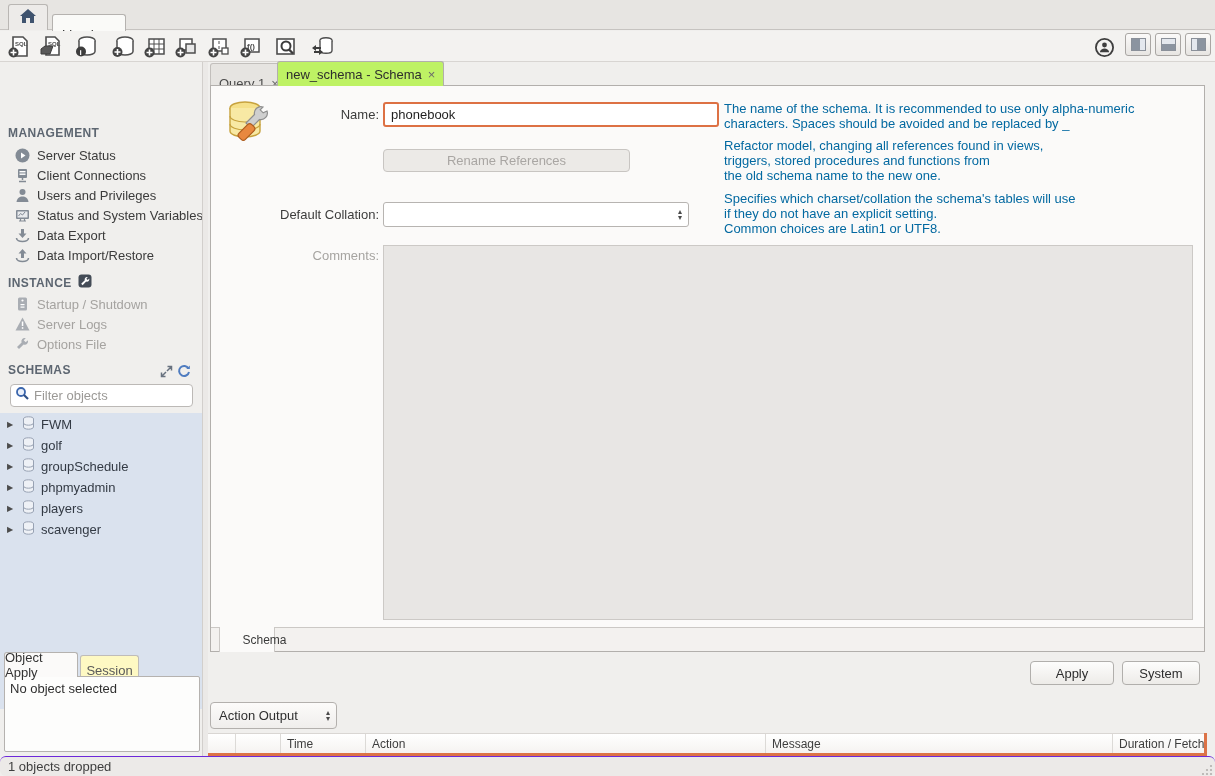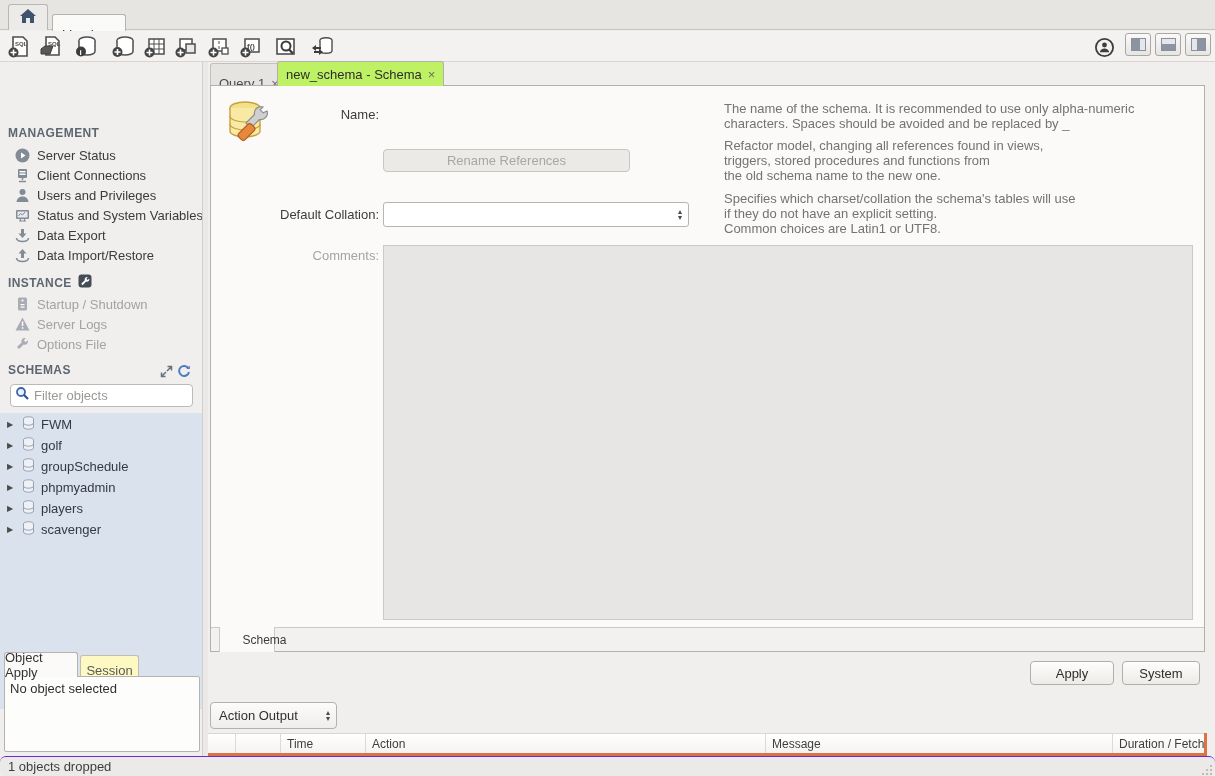--- a/index.html
+++ b/index.html
@@ -59,21 +59,21 @@
   .ed-tab.active { left:277px; top:61px; height:25px; background:#bef264; border:1px solid #b2afac;
                    border-bottom:none; border-radius:3px 3px 0 0; color:#2d2d2d; z-index:3; }
 
   
   .editor-panel { left:210px; top:85px; width:995px; height:567px; background:#fbfaf9; border:1px solid #b2afac; }
   .form-label { position:absolute; left:30px; width:138px; text-align:right; font-size:13px; color:#3c3c3c; }
   .form-label.dim { color:#a6a4a1; }
   .name-input { position:absolute; left:172px; top:16px; width:336px; height:25px; border:2px solid #dd7144;
                 border-radius:3px; font-size:13px; color:#1f1f1f; padding:0 6px; outline:none; background:#fff;
                 font-family:"Liberation Sans", sans-serif; }
-  .help { position:absolute; left:513px; width:478px; font-size:13px; color:#737373; line-height:15px; white-space:pre-line; }
+  .help { position:absolute; left:513px; width:478px; font-size:13px; color:#0369a1; line-height:15px; white-space:pre-line; }
   .btn-disabled { position:absolute; left:172px; top:63px; width:247px; height:23px; background:#eceae7;
                   border:1px solid #c8c5c2; border-radius:4px; font-size:13px; color:#a9a6a3;
                   display:flex; align-items:center; justify-content:center; }
   .combo { position:absolute; background:#ffffff; border:1px solid #b7b4b1; border-radius:3px;
            display:flex; align-items:center; }
   .spinner { margin-left:auto; display:flex; flex-direction:column; align-items:center; padding:0 6px;
              font-size:8px; line-height:6px; color:#4a4a4a; }
   .comments-area { position:absolute; left:172px; top:159px; width:810px; height:375px; background:#e8e6e4;
                    border:1px solid #ccc9c6; resize:none; outline:none; }
   .bottom-strip { position:absolute; left:0; bottom:0; width:993px; height:24px; background:#f3f1ef;
@@ -428,20 +428,21 @@
       <svg width="48" height="50" viewBox="0 0 48 50">
         <ellipse cx="20" cy="10" rx="15" ry="6" fill="#f5e08a" stroke="#c7a23e" stroke-width="1.4"></ellipse>
         <path d="M5 10v23c0 3.3 6.7 6 15 6s15-2.7 15-6V10" fill="#f8e9a4" stroke="#c7a23e" stroke-width="1.4"></path>
         <path d="M5 18c0 3.3 6.7 6 15 6s15-2.7 15-6M5 26c0 3.3 6.7 6 15 6s15-2.7 15-6" fill="none" stroke="#c7a23e" stroke-width="1.2"></path>
         <path d="M42 13a6.5 6.5 0 0 1-7.5 8.5L26 30l-5-5 8.5-8.5A6.5 6.5 0 0 1 38 9l-2.8 2.8 3 3z" fill="#cfcfcf" stroke="#8e8e8e" stroke-width="1.2"></path>
         <rect x="17" y="25" width="9" height="18" rx="3" transform="rotate(45 21.5 34)" fill="#e8883f" stroke="#ad5c1e" stroke-width="1.2"></rect>
       </svg>
     </span>
 
     <div class="form-label" style="top:21px">Name:</div>
+    <input class="name-input" autofocus="" value="phonebook" style="">
     <div class="help" style="top:15px">The name of the schema. It is recommended to use only alpha-numeric
 characters. Spaces should be avoided and be replaced by _</div>
 
     <div class="btn-disabled">
       <span>Rename References</span>
     </div>
     <div class="help" style="top:52px">Refactor model, changing all references found in views,
 triggers, stored procedures and functions from
 the old schema name to the new one.</div>
 

